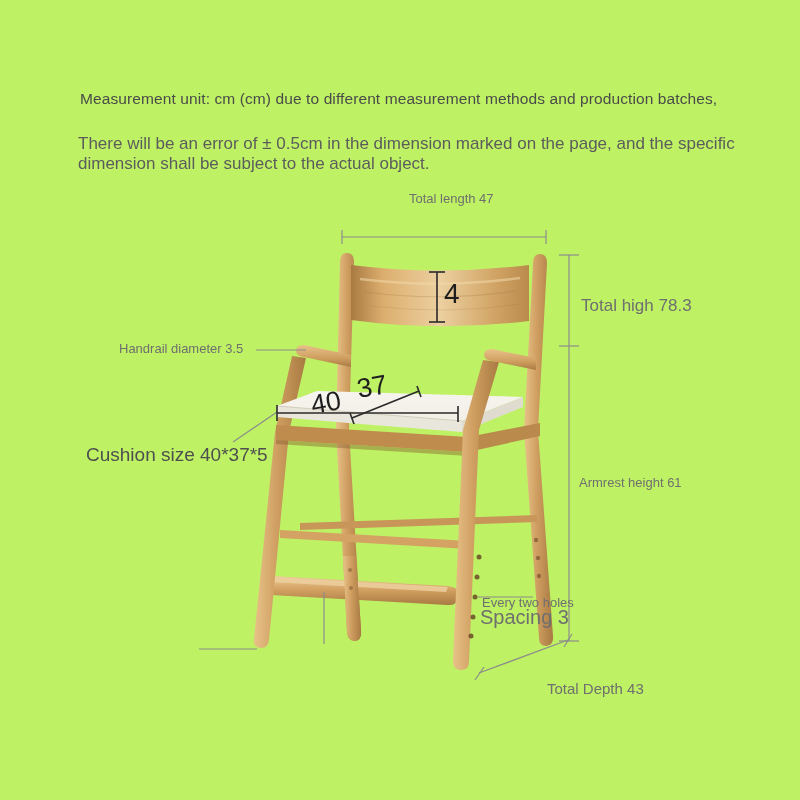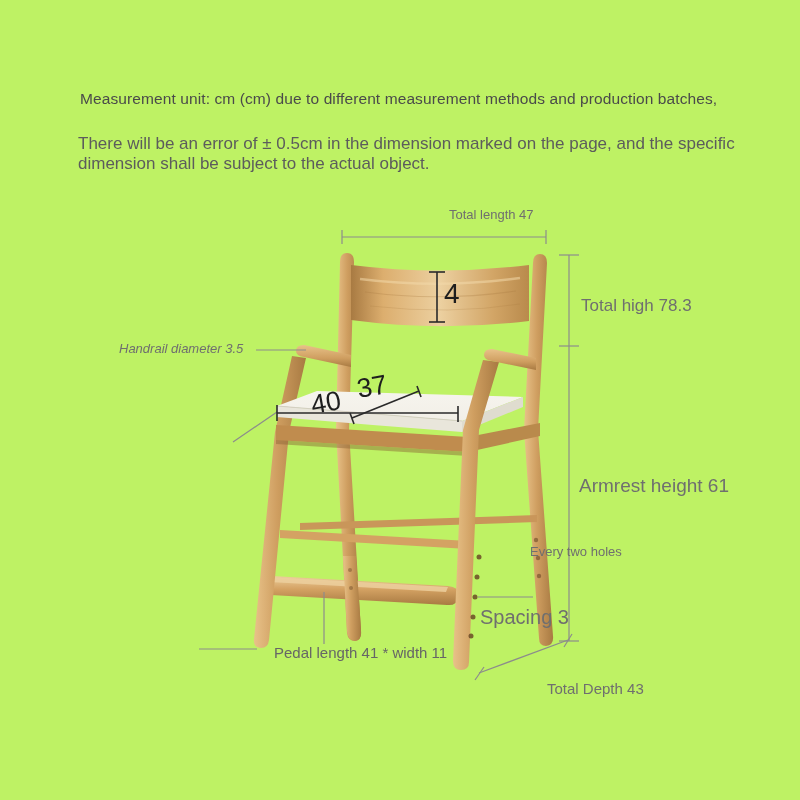--- a/index.html
+++ b/index.html
@@ -15,28 +15,28 @@
   }
   .stage svg.chair{position:absolute;left:0;top:0;}
   .hdr1{position:absolute;left:80px;top:90px;width:680px;
     font-size:15.5px;color:var(--text-dark);letter-spacing:.1px;}
   .hdr2{position:absolute;left:78px;top:122px;width:665px;
     font-size:17px;color:var(--text-mid);line-height:1.2;margin-top:12px;}
   .lbl{position:absolute;white-space:nowrap;color:var(--text-gray);font-size:13px;}
   .lbl.big{font-size:19px;color:#4f4f4f;}
   .lbl.num{font-size:27px;color:#1e1e1e;}
   .lbl.tilt{transform:rotate(-10deg);transform-origin:left bottom;}
-  #lbl-total-length{left:409px;top:207px;margin-left:40px;}
+  #lbl-total-length{left:409px;top:191px;}
   #lbl-total-high{left:581px;top:296px;font-size:17px;}
-  #lbl-armrest-height{left:579px;top:475px;font-size:19px;}
-  #lbl-handrail{left:119px;top:341px;font-style:italic;}
+  #lbl-armrest-height{left:579px;top:475px;font-size:13px;}
+  #lbl-handrail{left:119px;top:341px;}
   #lbl-cushion-size{left:86px;top:444px;}
   #lbl-leg-diameter{left:54px;top:633px;}
   #lbl-pedal{left:274px;top:644px;font-size:15px;color:#666;}
-  #lbl-every-two-holes{left:482px;top:544px;margin-left:48px;}
+  #lbl-every-two-holes{left:482px;top:595px;}
   #lbl-spacing{left:480px;top:606px;font-size:20px;}
   #lbl-total-depth{left:547px;top:680px;font-size:15px;}
   #lbl-11{left:444px;top:278px;font-size:28px;}
   #lbl-40{left:314px;top:390px;}
   #lbl-37{left:360px;top:374px;}
 </style>
 </head>
 <body>
 
 <div class="stage">
@@ -198,21 +198,21 @@
           <path d="M350,413 L354,424"></path>
           <path d="M417,386 L421,397"></path>
       </g>
     </g>
   </svg>
 
   <div class="lbl" id="lbl-total-length">Total length 47</div>
   <div class="lbl" id="lbl-total-high">Total high 78.3</div>
   <div class="lbl" id="lbl-armrest-height">Armrest height 61</div>
   <div class="lbl" id="lbl-handrail">Handrail diameter 3.5</div>
-  <div class="lbl" id="lbl-pedal">Pedal length 41 * width 11</div>
+  <div class="lbl big" id="lbl-cushion-size">Cushion size 40*37*5</div>
   <div class="lbl" id="lbl-every-two-holes">Every two holes</div>
   <div class="lbl" id="lbl-spacing">Spacing 3</div>
   <div class="lbl" id="lbl-total-depth">Total Depth 43</div>
   <div class="lbl num" id="lbl-11">4</div>
   <div class="lbl num tilt" id="lbl-40">40</div>
   <div class="lbl num tilt" id="lbl-37">37</div>
 
 </div>
 
 </body></html>

